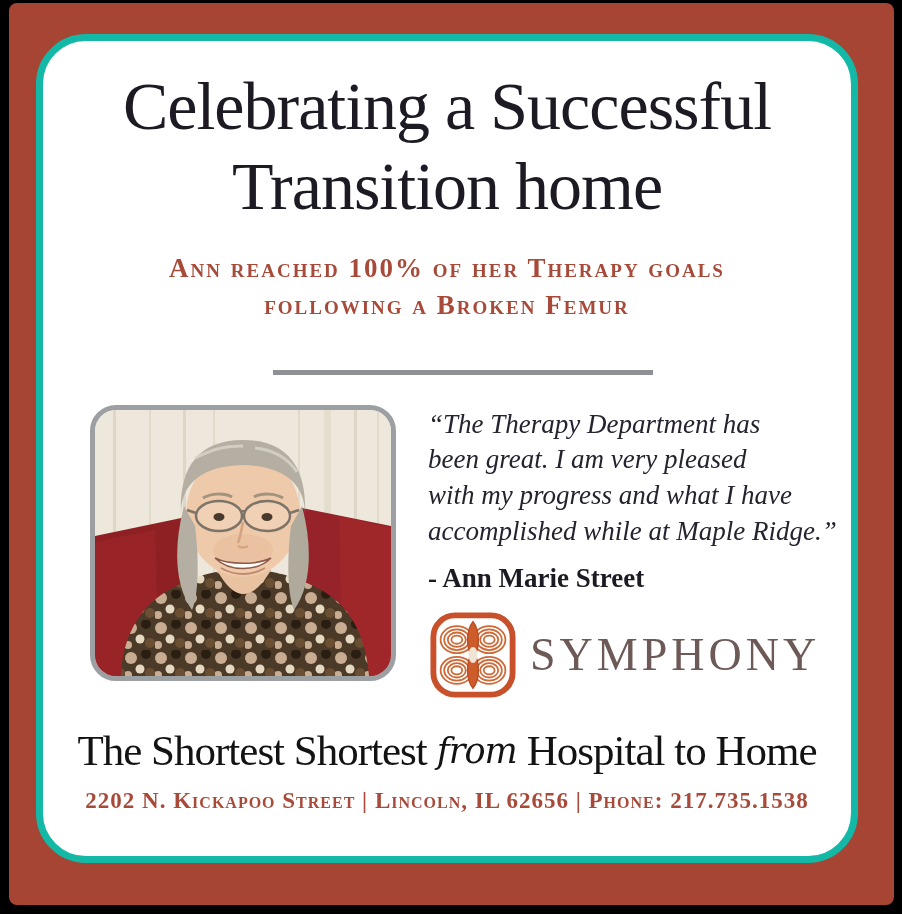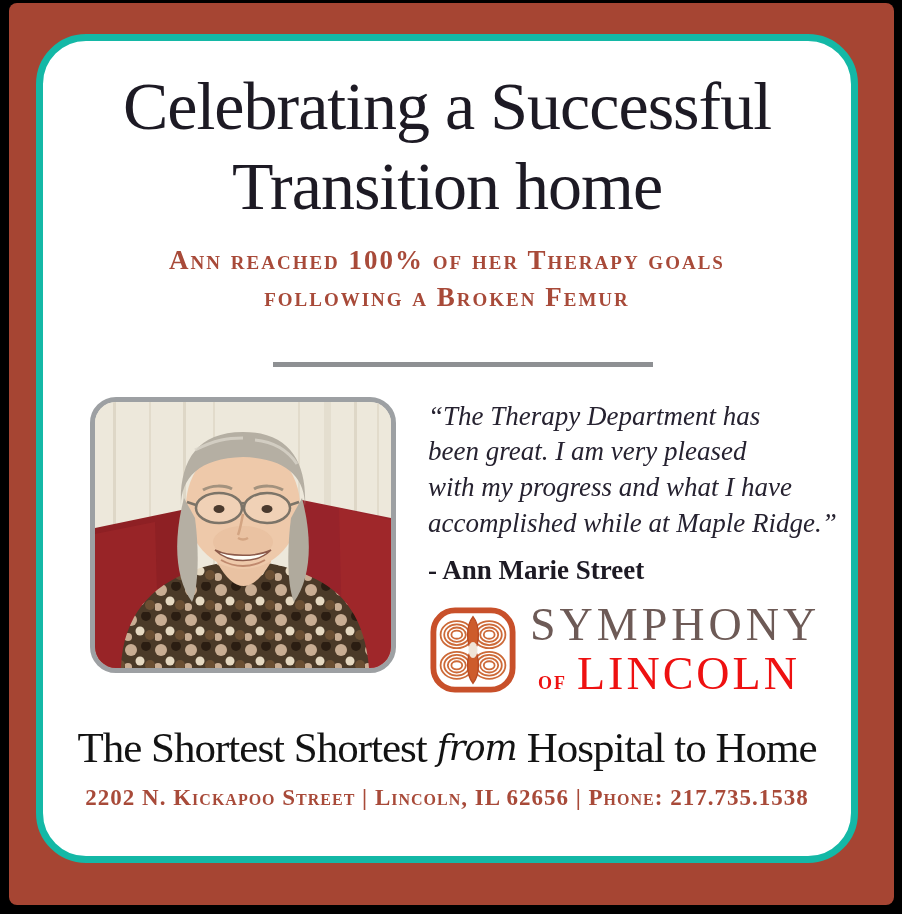--- a/index.html
+++ b/index.html
@@ -18,21 +18,21 @@
     position:absolute; left:27px; top:31px; width:822px; height:829px;
     background:#fff; border:7px solid #14b8a6; border-radius:50px;
   }
   .content { position:absolute; inset:0; padding-top:26px; text-align:center; }
 
   .title {
     font-size:68px; line-height:1.17; color:#1d1a24;
     letter-spacing:-1px; white-space:pre-line; font-weight:400;
   }
   .subtitle {
-    margin-top:16px; font-size:27px; line-height:1.36;
+    margin-top:24px; font-size:27px; line-height:1.36;
     font-variant:small-caps; font-weight:600; letter-spacing:2px;
     color:#a84a39; white-space:pre-line;
   }
   .divider {
     margin:46px auto 0; width:380px; height:5px; background:#8e9093;
     position:relative; left:16px;
   }
 
   .content-row {
     margin-top:30px; display:flex; text-align:left;
@@ -179,24 +179,20 @@
                   <ellipse cx="68" cy="67" rx="14" ry="11.5"></ellipse>
                   <ellipse cx="68" cy="67" rx="10" ry="8"></ellipse>
                   <ellipse cx="68" cy="67" rx="6" ry="4.5"></ellipse>
               </g>
               <path d="M50,13 C58,23 58,43 50,54 C42,43 42,23 50,13 Z" fill="#cd5c2b" stroke="#b84a22" stroke-width="1.5"></path>
               <path d="M50,46 C58,57 58,77 50,87 C42,77 42,57 50,46 Z" fill="#cd5c2b" stroke="#b84a22" stroke-width="1.5"></path>
               <ellipse cx="50" cy="50" rx="5" ry="9" fill="#f0e4d6"></ellipse>
             </svg>
             <div class="logo-text">
               <div class="logo-line1">SYMPHONY</div>
-              <div class="logo-line2">
-                <span class="logo-of">of</span>
-                <span class="logo-place">LINCOLN</span>
-              </div>
             </div>
           </div>
         </div>
       </div>
 
       <div class="tagline"><span>The Shortest Shortest</span><span class="script">from</span><span>Hospital to Home</span></div>
 
       <div class="address">2202 N. Kickapoo Street  |  Lincoln, IL  62656  |  Phone: 217.735.1538</div>
 
     </div>

